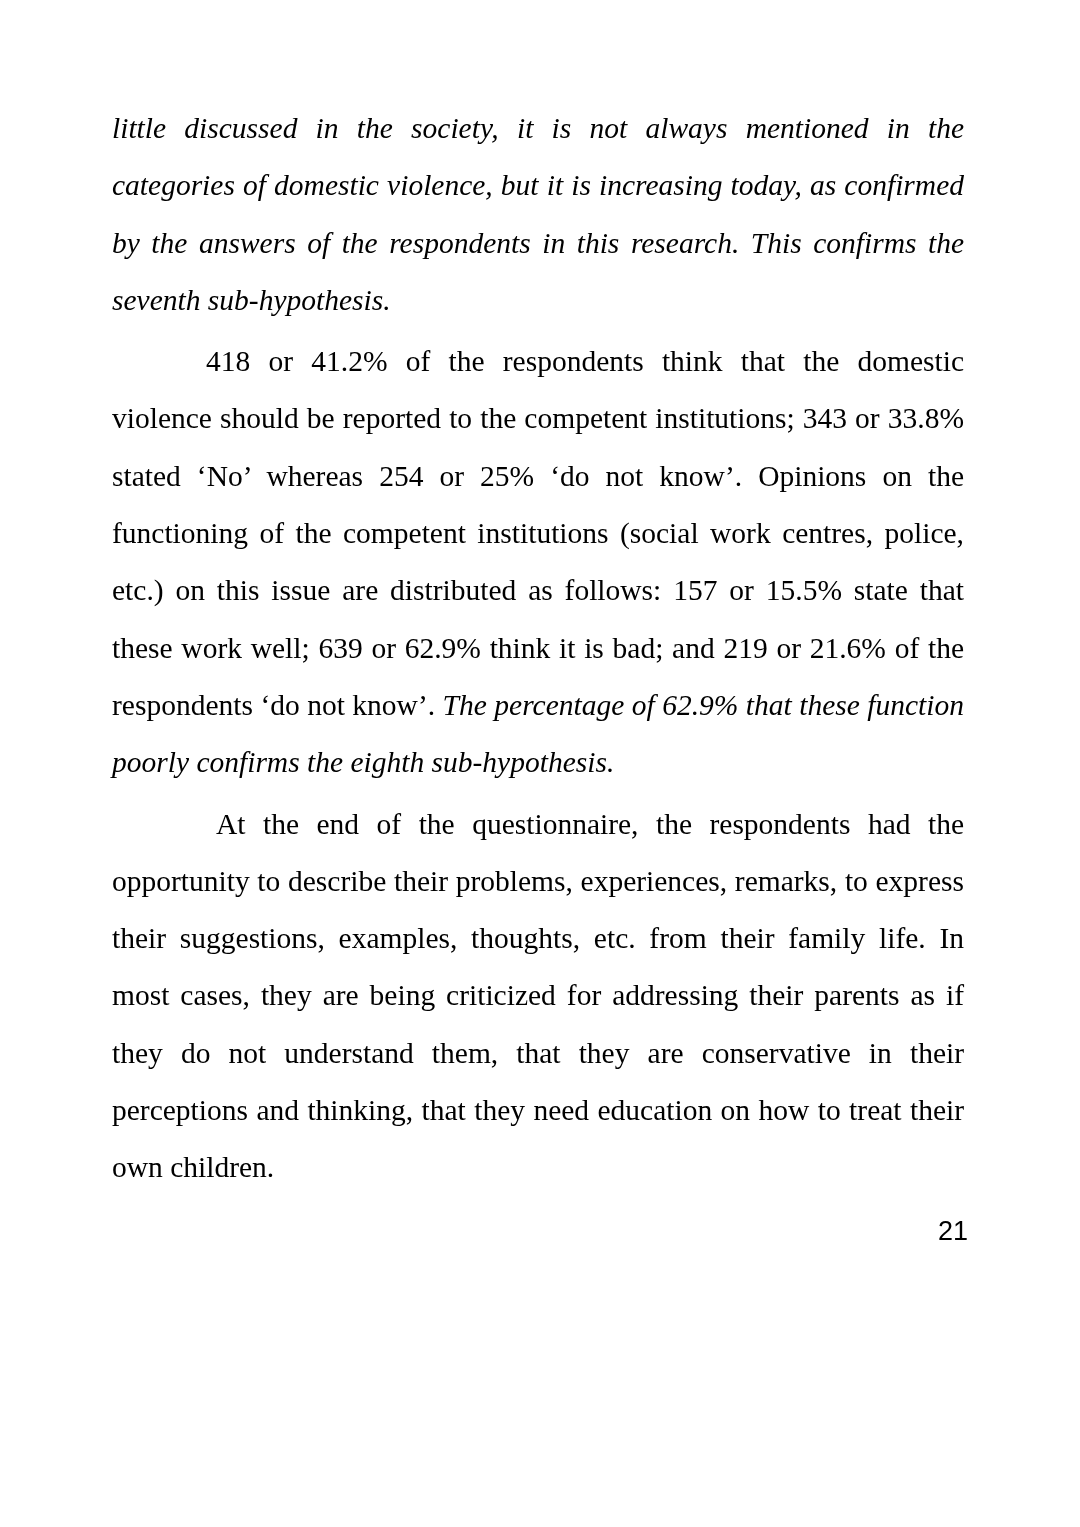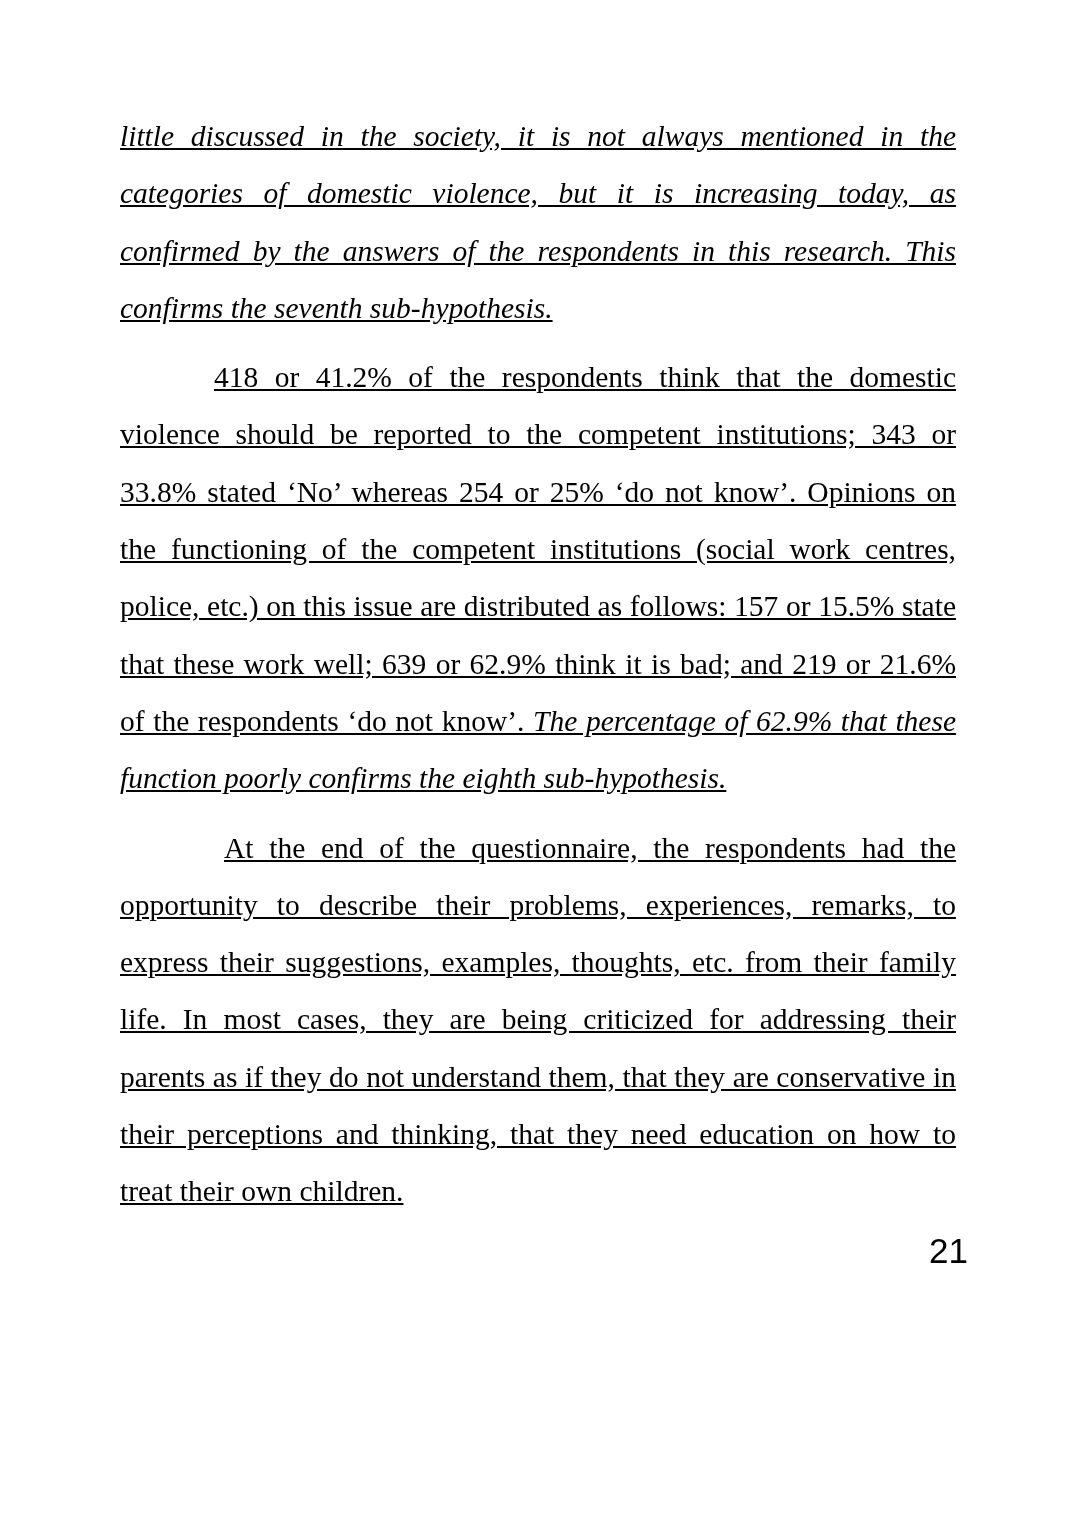--- a/index.html
+++ b/index.html
@@ -14,39 +14,38 @@
     box-sizing: border-box;
     background: #ffffff;
     color: #000000;
     padding: 96px 112px 40px 108px;
     font-family: "Liberation Serif", "DejaVu Serif", serif;
     font-size: 29.5px;
     line-height: 57.3px;
     overflow: hidden;
   }
   .para {
-    margin: 12px;
+    margin: 4px;
     text-align: justify;
     text-align-last: left;
-    text-decoration: underline;
   }
   .indent {
     text-indent: 94px;
   }
   .indent-lg {
     text-indent: 104px;
   }
   .italic {
     font-style: italic;
   }
   .page-number-row {
-    margin-top: 8px;
+    margin-top: 16px;
     text-align: right;
     font-family: "Liberation Sans", "DejaVu Sans", sans-serif;
-    font-size: 35px;
+    font-size: 27px;
     line-height: 36px;
   }
 </style>
 </head>
 <body>
 
 <div class="page">
 
   <p class="para italic"><span class="italic">little discussed in the society, it is not always mentioned in the categories of domestic violence, but it is increasing today, as confirmed by the answers of the respondents in this research. This confirms the seventh sub-hypothesis.</span></p>
 

